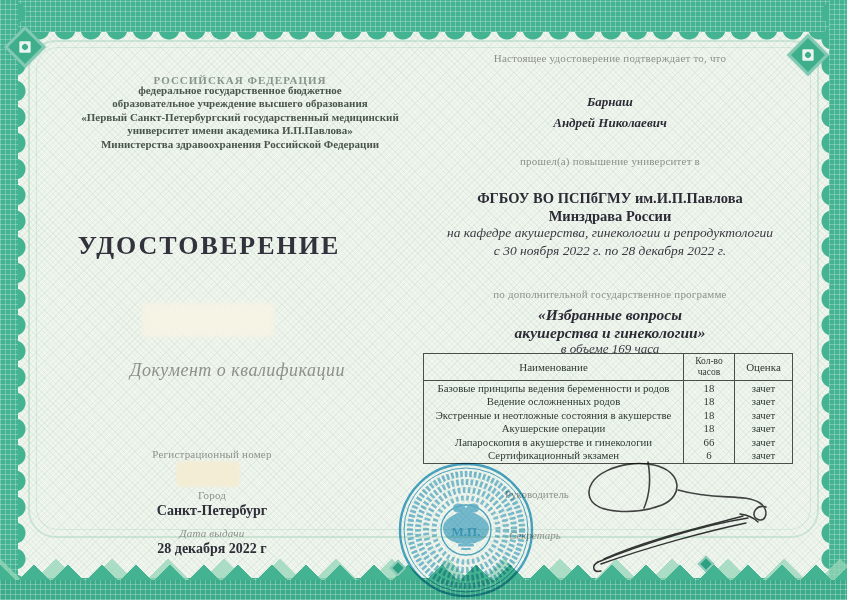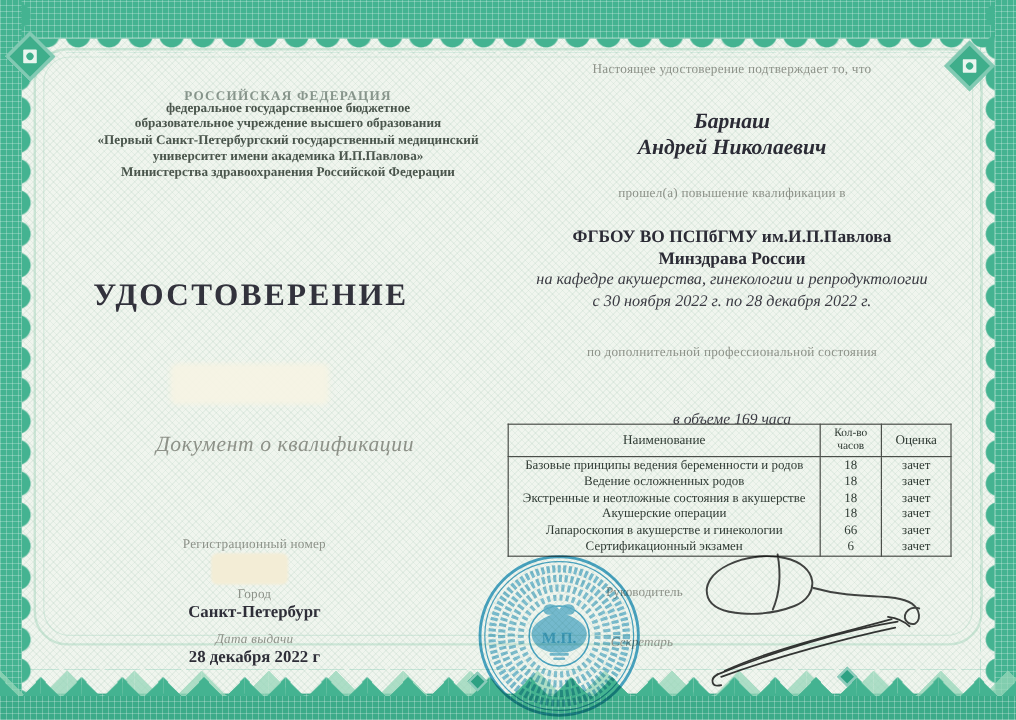--- a/index.html
+++ b/index.html
@@ -63,21 +63,21 @@
     letter-spacing:2px; color:#32323c; }
   .subtitle { left:73px; top:268px; width:272px; font-size:14.5px; font-weight:bold; color:#3a3a44; }
   .patch { position:absolute; z-index:3; border-radius:5px; filter:blur(2px); }
   .patch-cream { left:142px; top:303px; width:132px; height:34px; background:rgba(246,243,228,0.95); }
   .patch-beige { left:176px; top:461px; width:64px; height:26px; background:#f3edd6; filter:blur(1px); }
   .doc-type { left:130px; top:360px; font-style:italic; font-size:18px; color:#8d9188; letter-spacing:0.5px; }
   .left-col { left:112px; width:200px; }
   .bold14 { font-weight:bold; font-size:14px; color:#2e2e38; }
 
   .right-col { left:425px; width:370px; }
-  .recipient { font-weight:bold; font-style:italic; font-size:18px; line-height:21px; color:#2b2b35; }
+  .recipient { font-weight:bold; font-style:italic; font-size:13px; line-height:21px; color:#2b2b35; }
   .inst { font-weight:bold; font-size:14.5px; line-height:18px; color:#2b2b35; }
   .ital { font-style:italic; font-size:13.5px; color:#3a3a42; }
   .prog-name { font-weight:bold; font-style:italic; font-size:15.5px; line-height:18px; color:#2b2b35; }
 
   
   .course-table { position:absolute; z-index:3; left:423px; top:353px; width:369px;
     border-collapse:collapse; table-layout:fixed; background:transparent; }
   .course-table th, .course-table td { border:1px solid #4b4f4a; color:#2f3a33; }
   .course-table th { font-weight:normal; font-size:11px; padding:2px 2px; line-height:11px; }
   .course-table th.small-head { font-size:9.5px; }
@@ -134,28 +134,32 @@
   <div class="abs center left-col faint" style="top:489px;">Город</div>
   <div class="abs center left-col bold14" style="top:503px;">Санкт-Петербург</div>
   <div class="abs center left-col faint" style="top:527px; font-style:italic;">Дата выдачи</div>
   <div class="abs center left-col bold14" style="top:541px;">28 декабря  2022  г</div>
 
   <div class="abs center right-col faint" style="top:52px;">Настоящее удостоверение подтверждает то, что</div>
   <div class="abs center right-col recipient" style="top:91px;">
     <div>Барнаш</div>
     <div>Андрей Николаевич</div>
   </div>
-  <div class="abs center right-col faint" style="top:155px;">прошел(а) повышение квалификации в</div>
+  <div class="abs center right-col faint" style="top:155px;">прошел(а) повышение университет в</div>
   <div class="abs center right-col inst" style="top:189px;">
     <div>ФГБОУ ВО ПСПбГМУ им.И.П.Павлова</div>
     <div>Минздрава России</div>
   </div>
   <div class="abs center right-col ital" style="top:225px;">на кафедре акушерства, гинекологии и репродуктологии</div>
   <div class="abs center right-col ital" style="top:243px;">с 30 ноября 2022  г. по 28 декабря 2022  г.</div>
-  <div class="abs center right-col faint" style="top:288px;">по дополнительной профессиональной состояния</div>
+  <div class="abs center right-col faint" style="top:288px;">по дополнительной государственное программе</div>
+  <div class="abs center right-col prog-name" style="top:306px;">
+    <div>«Избранные вопросы</div>
+    <div>акушерства и гинекологии»</div>
+  </div>
   <div class="abs center right-col ital" style="top:341px; font-size:13px;">в объеме 169 часа</div>
 
   <table class="course-table">
     <colgroup>
         <col class="col-name">
         <col class="col-hours">
         <col class="col-grade">
       </colgroup>
     <thead>
       <tr>

